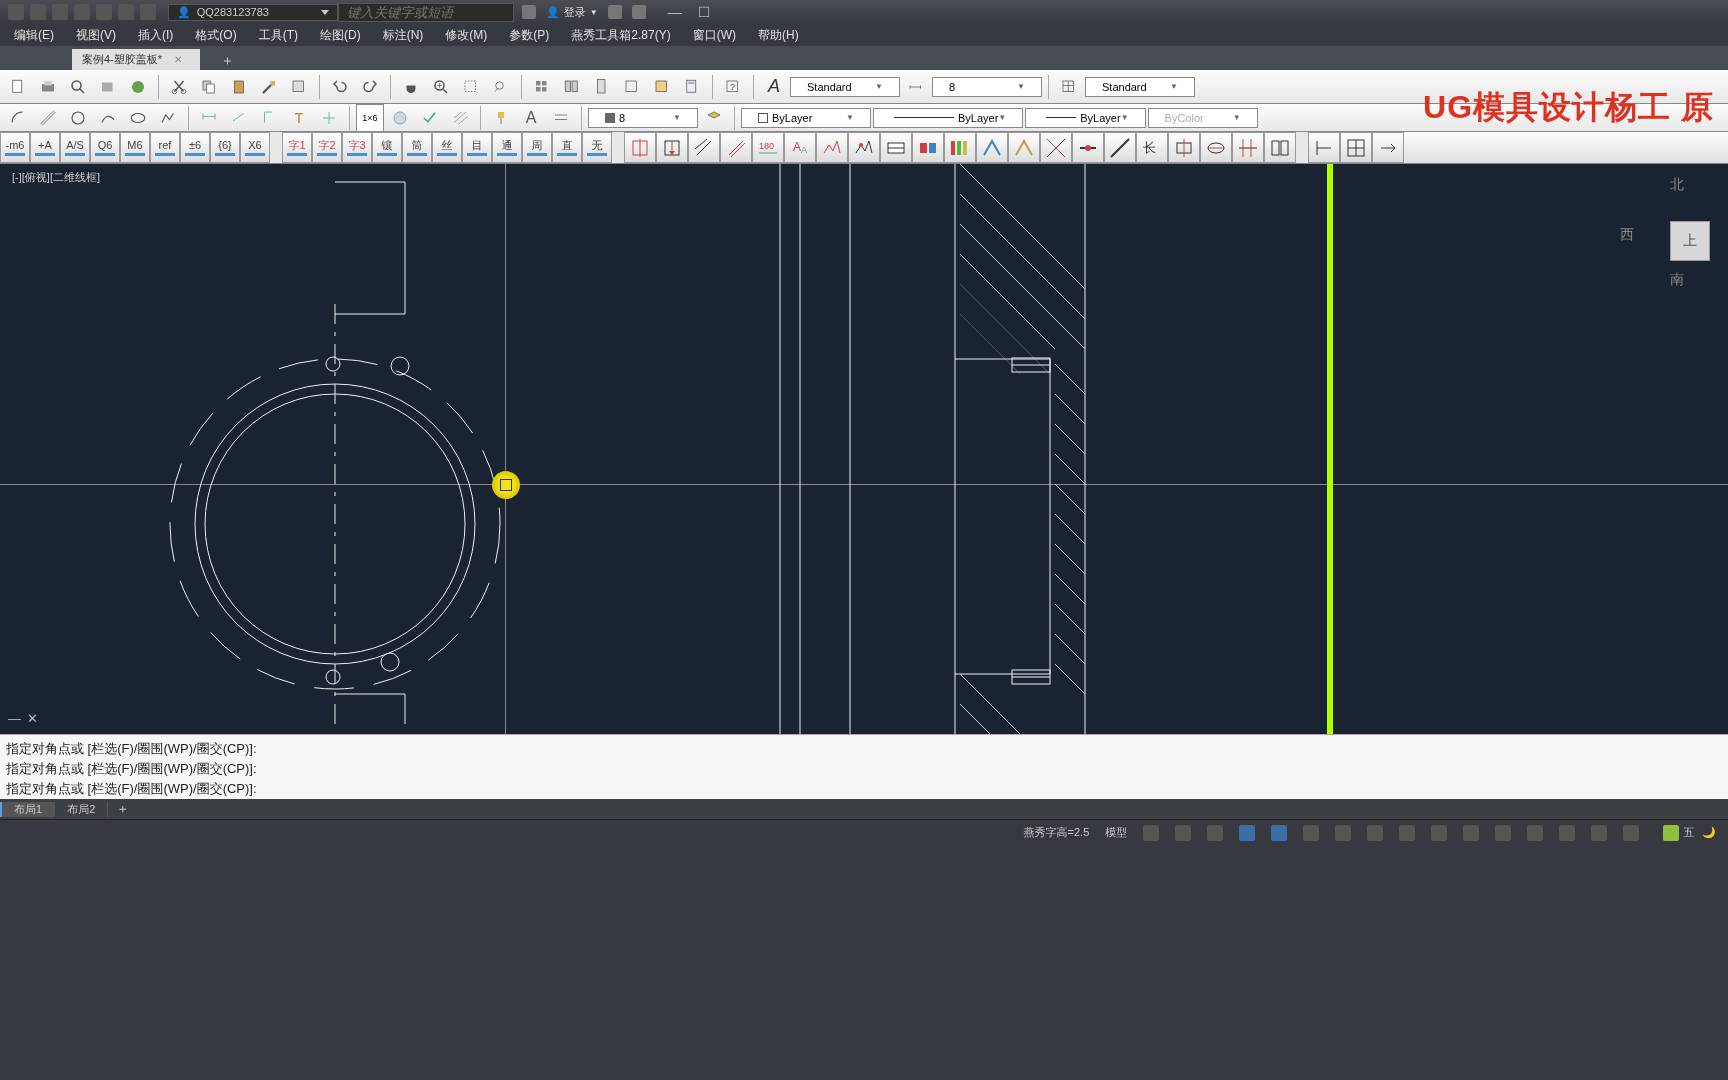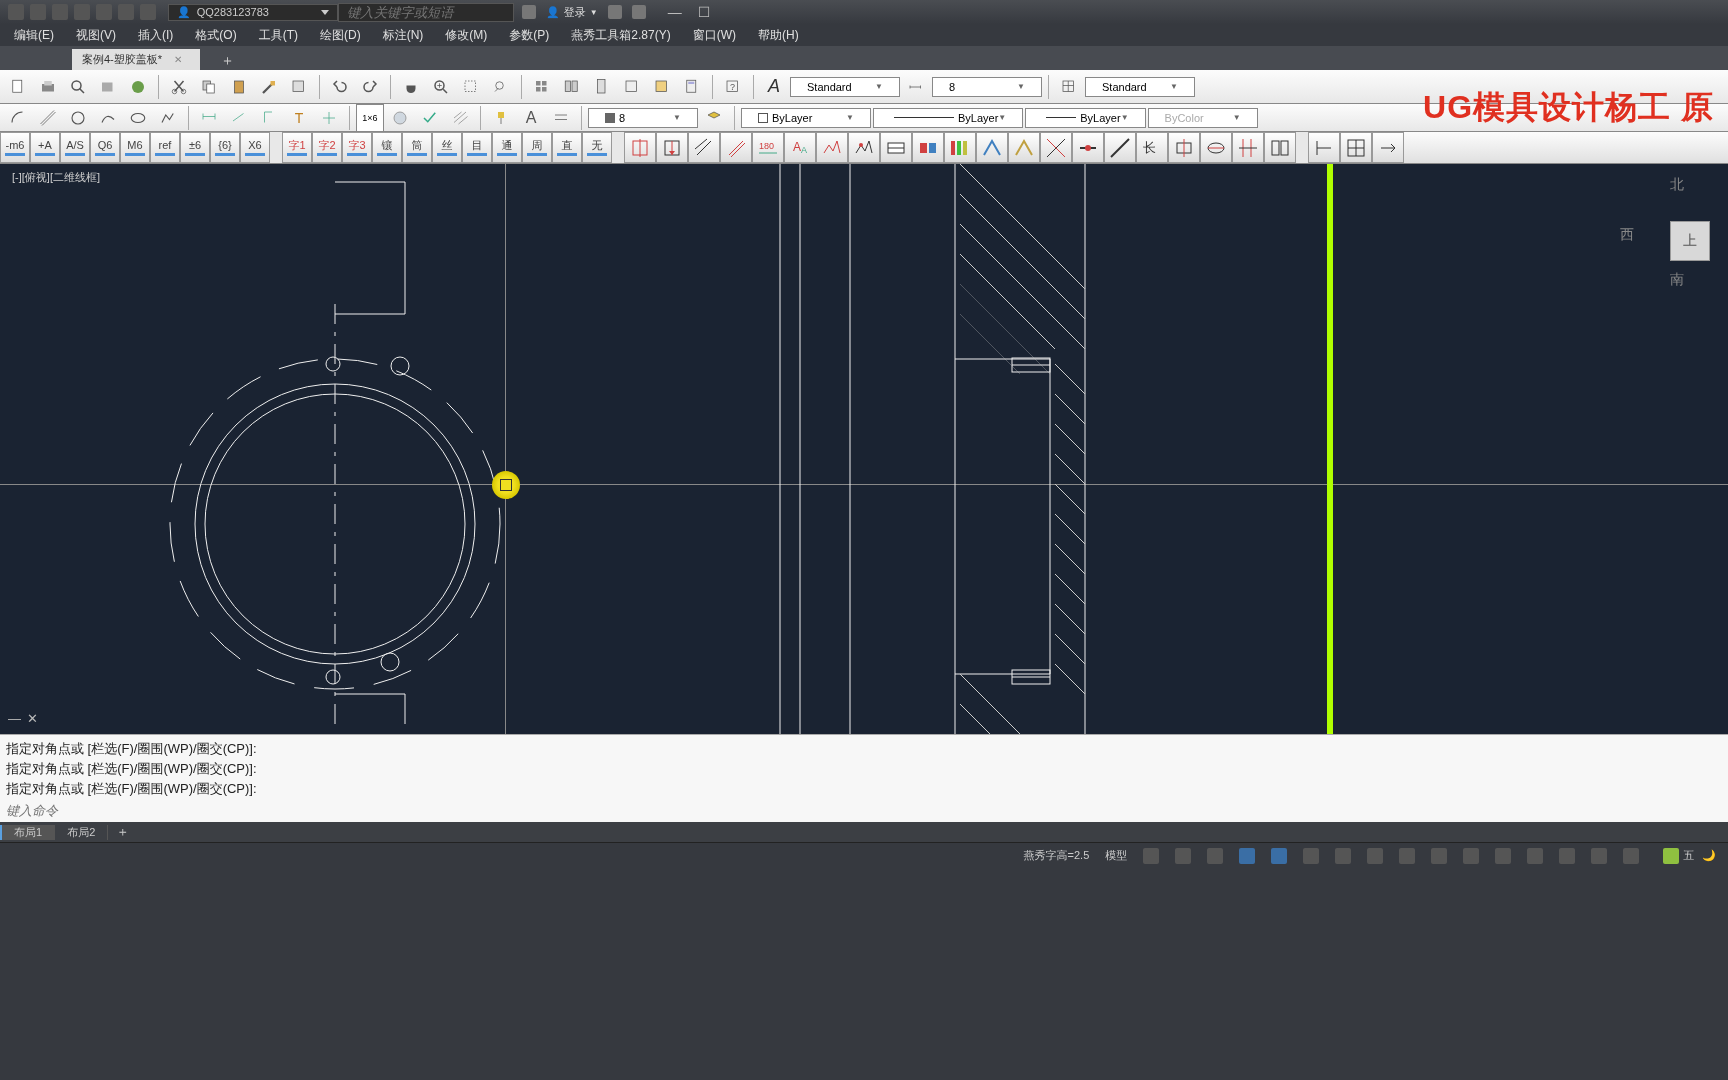--- a/index.html
+++ b/index.html
@@ -745,21 +745,20 @@
   <div class="close-wf">
     <span>—</span>
       <span>✕</span>
   </div>
 </div>
 
 <div class="cmd-area">
   <div class="cmd-line">指定对角点或 [栏选(F)/圈围(WP)/圈交(CP)]:</div>
   <div class="cmd-line">指定对角点或 [栏选(F)/圈围(WP)/圈交(CP)]:</div>
   <div class="cmd-line">指定对角点或 [栏选(F)/圈围(WP)/圈交(CP)]:</div>
-  <input class="cmd-input" placeholder="键入命令" style="">
 </div>
 
 <div class="layout-tabs">
   <div class="tab first">布局1</div>
   <div class="tab">布局2</div>
   <div class="add">＋</div>
 </div>
 
 <div class="statusbar">
   <div class="seg">燕秀字高=2.5</div>

